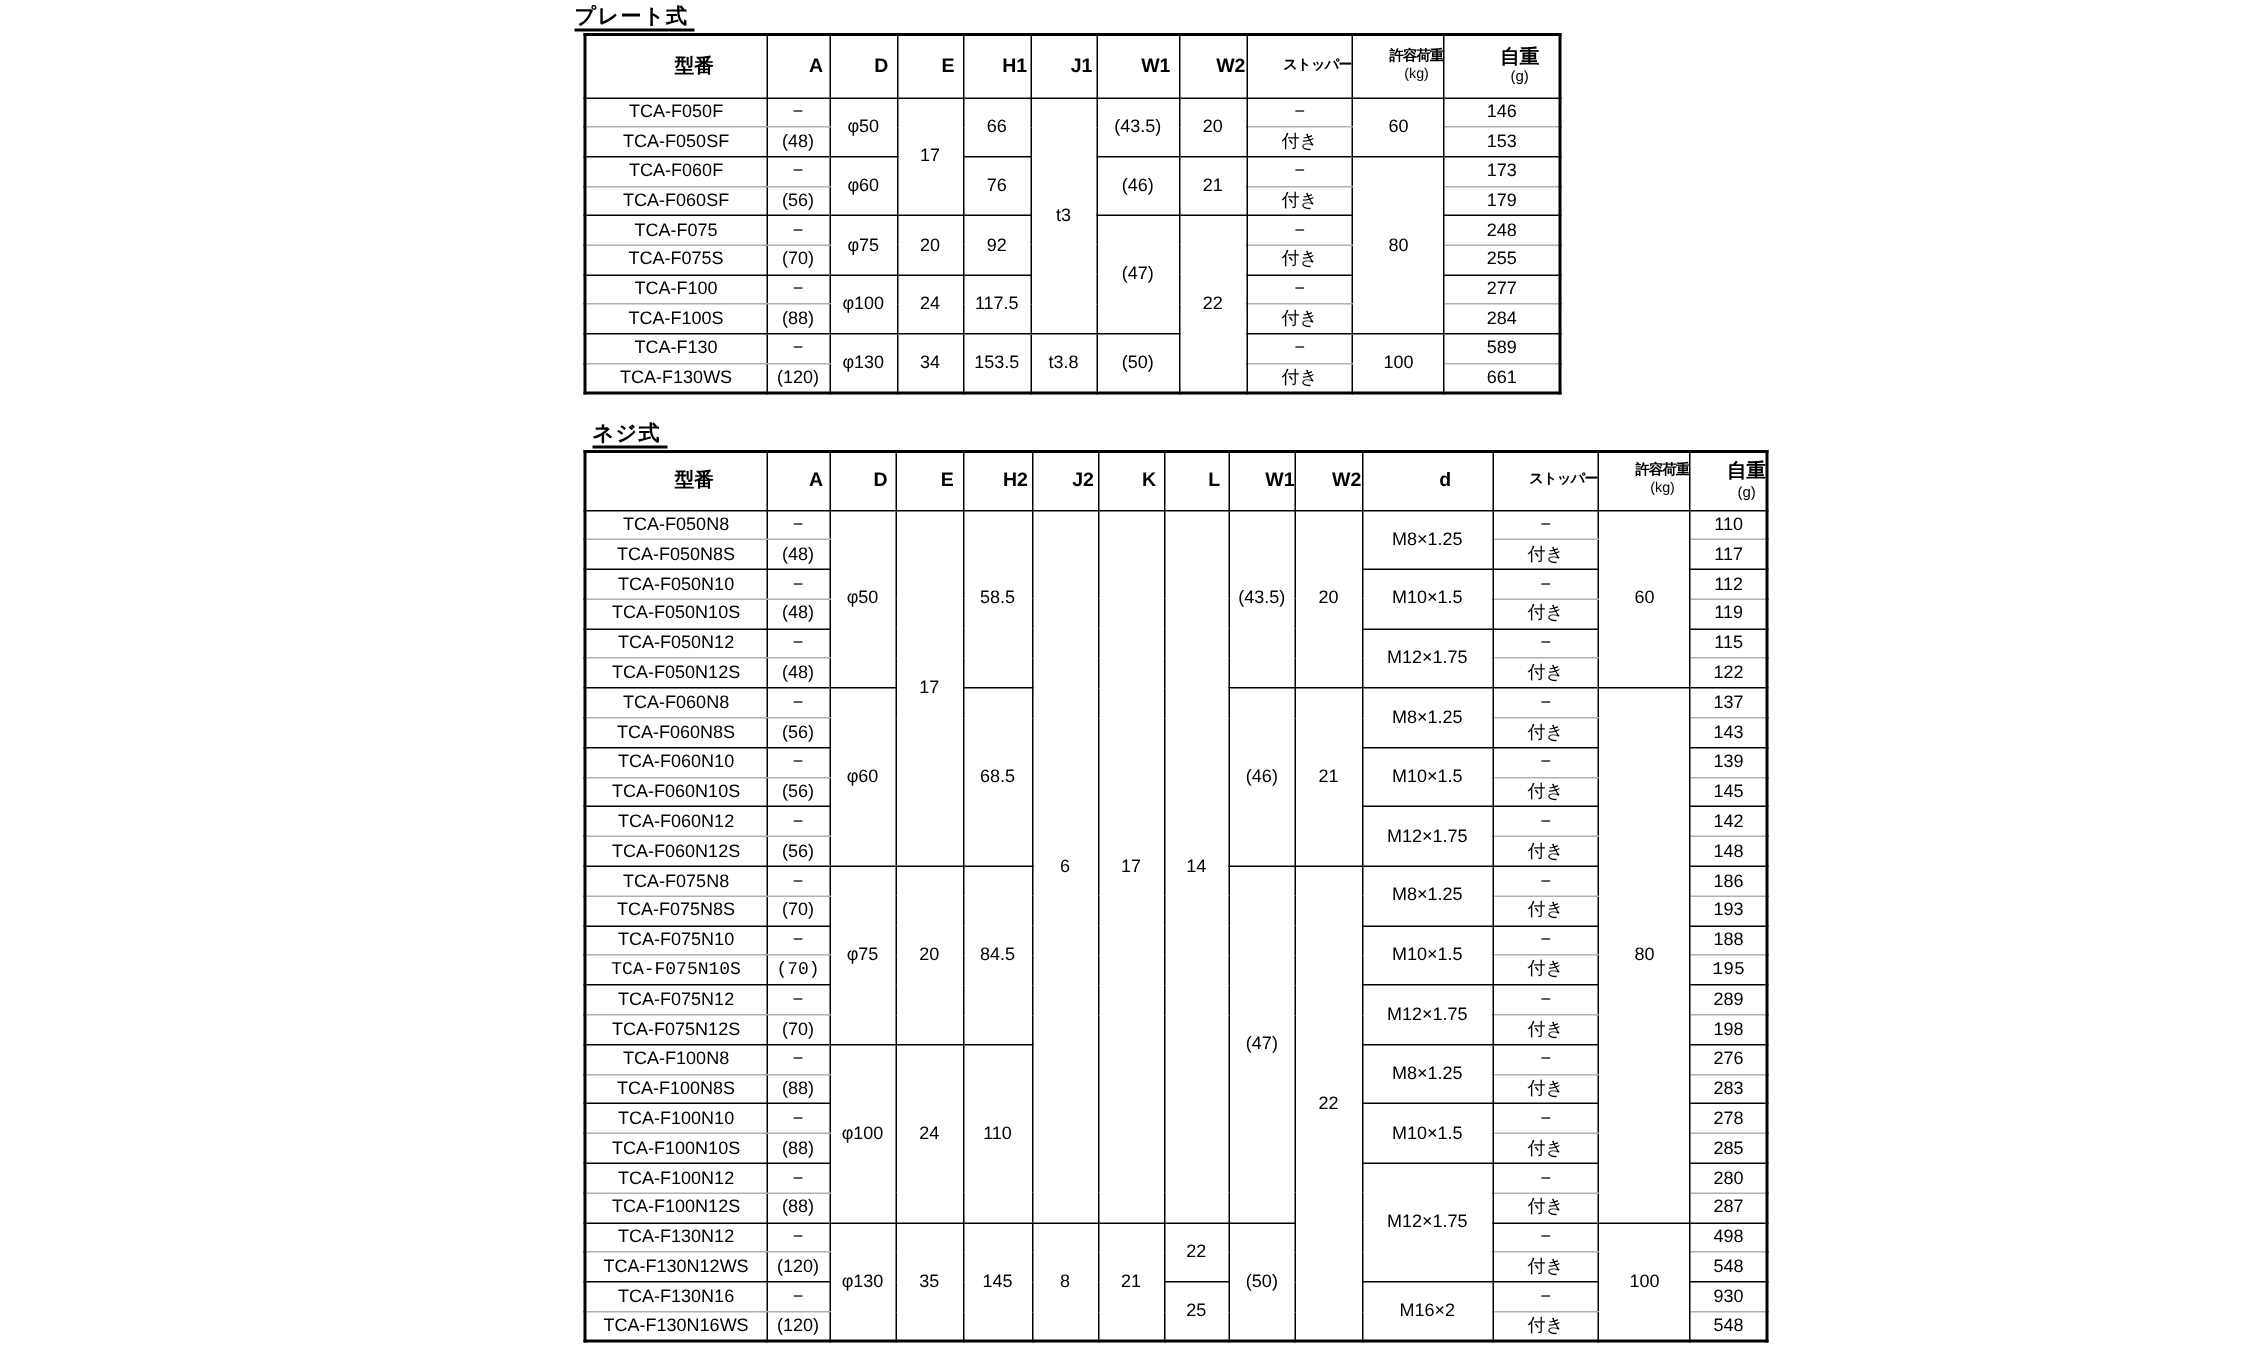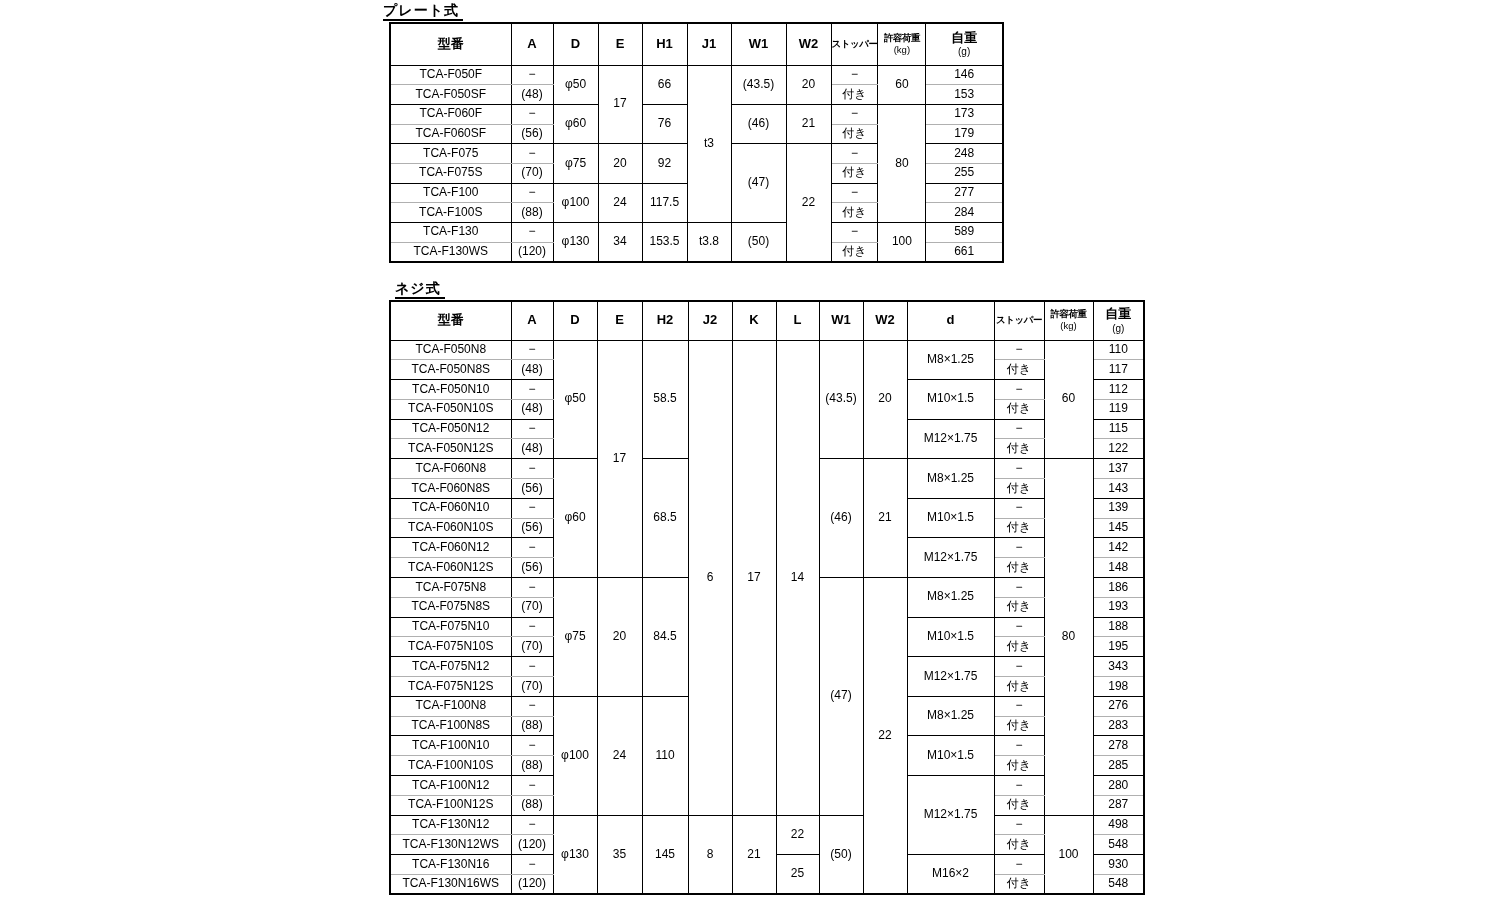--- a/index.html
+++ b/index.html
@@ -19,21 +19,21 @@
     border:2px solid #000; background:#fff;
   }
   .spec th, .spec td {
     border-right:1px solid #000; border-bottom:1px solid #000;
     text-align:center; vertical-align:middle;
     padding:0; overflow:hidden; white-space:nowrap;
     font-size:12px; line-height:1.15;
   }
   .spec td { font-weight:normal; }
   .spec td.gb { border-bottom-color:#b0b0b0; }
-  .spec th { font-weight:bold; }
+  .spec th { font-weight:bold;padding-left:24px; }
   .spec th .lab { font-size:13px; font-weight:bold; }
   .spec th .sub { font-size:10px; font-weight:normal; margin-top:1px; }
   .spec th.small .lab { font-size:9.5px; letter-spacing:-0.5px; }
   .spec th.small .sub { font-size:9.5px; }
   #plate-title { left:383px; top:3px; }
   #plate-table { left:389px; top:22px; }
   #screw-title { left:395px; top:281px; }
   #screw-table { left:389px; top:300px; }
 </style>
 </head>
@@ -363,32 +363,32 @@
           <td>付き</td>
           <td>193</td>
         </tr>
         <tr style="height: 19.8px;">
           <td class="gb">TCA-F075N10</td>
           <td class="gb">−</td>
           <td rowspan="2">M10×1.5</td>
           <td class="gb">−</td>
           <td class="gb">188</td>
         </tr>
-        <tr style="height: 19.8px;">
+        <tr style="height: 19.8px; font-family: Liberation Mono, monospace;">
           <td>TCA-F075N10S</td>
           <td>(70)</td>
           <td>付き</td>
           <td>195</td>
         </tr>
         <tr style="height: 19.8px;">
           <td class="gb">TCA-F075N12</td>
           <td class="gb">−</td>
           <td rowspan="2">M12×1.75</td>
           <td class="gb">−</td>
-          <td class="gb">343</td>
+          <td class="gb">289</td>
         </tr>
         <tr style="height: 19.8px;">
           <td>TCA-F075N12S</td>
           <td>(70)</td>
           <td>付き</td>
           <td>198</td>
         </tr>
         <tr style="height: 19.8px;">
           <td class="gb">TCA-F100N8</td>
           <td class="gb">−</td>

